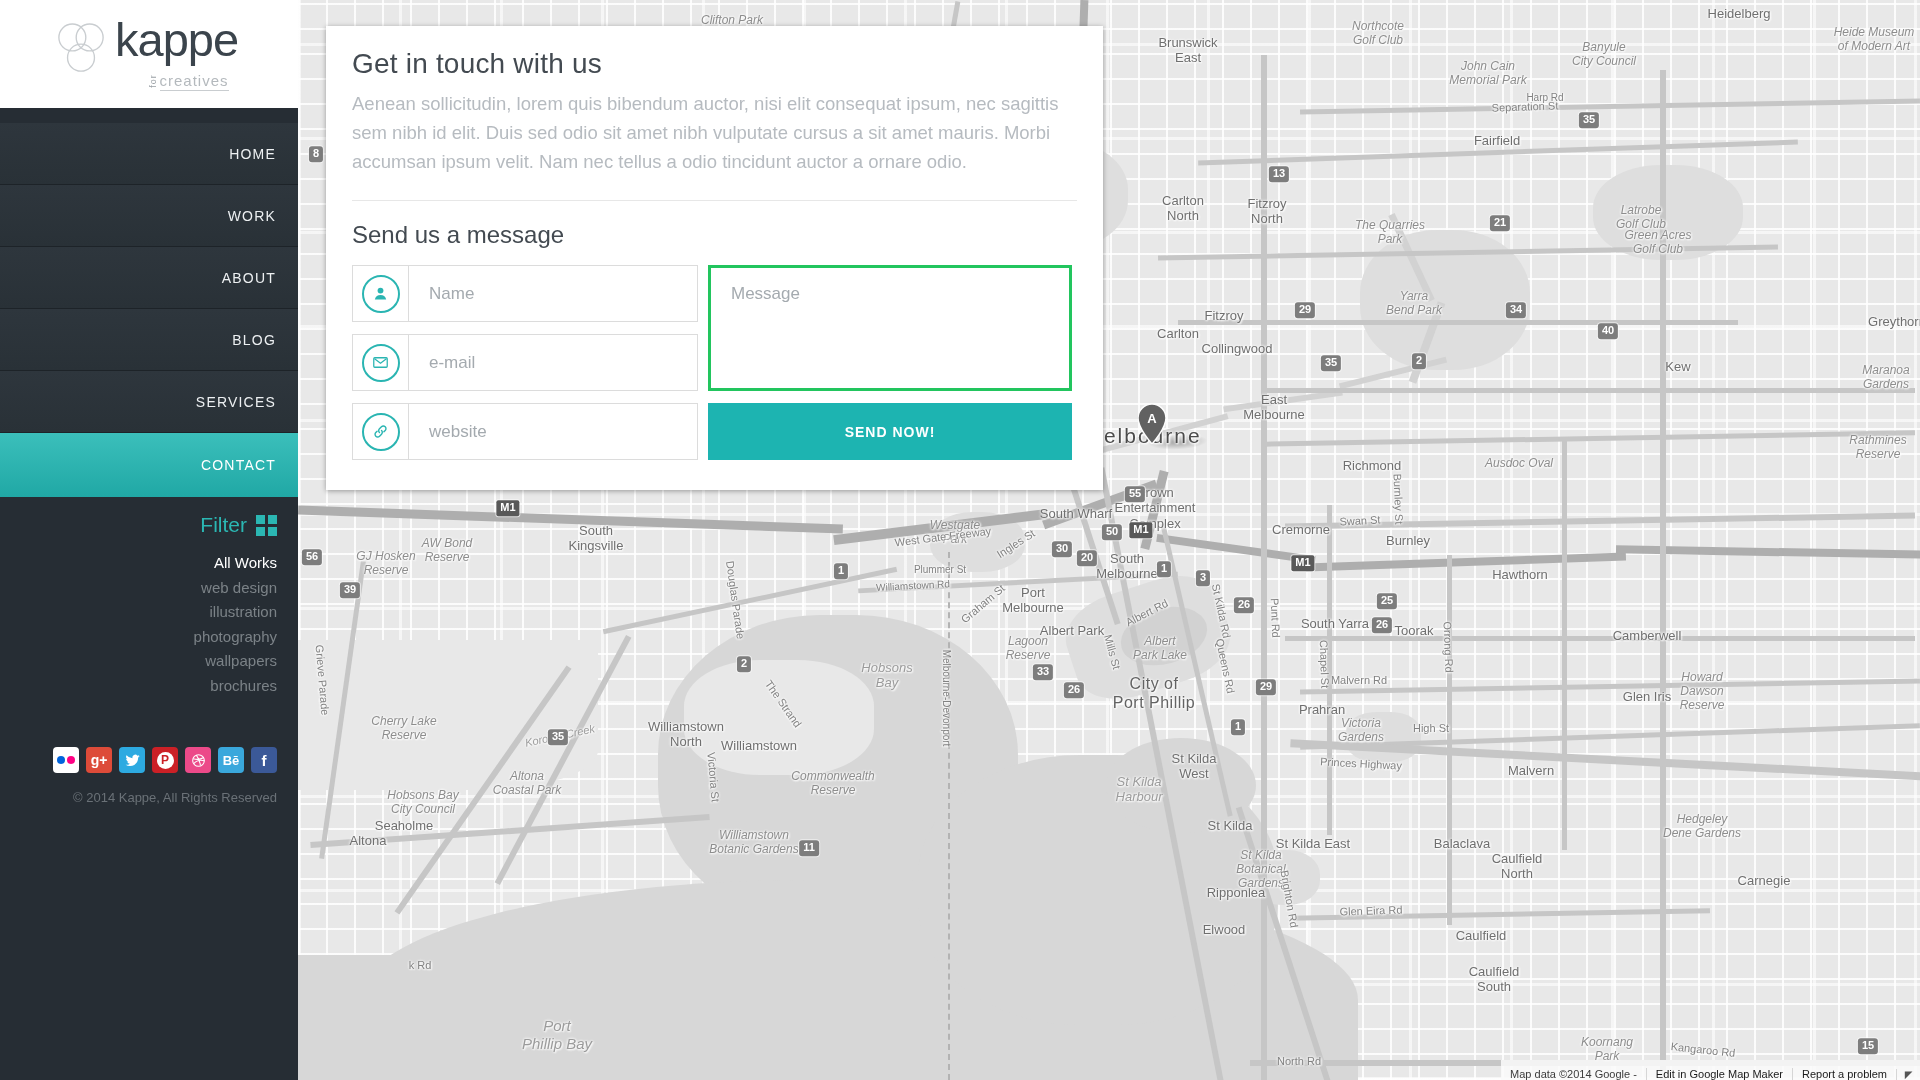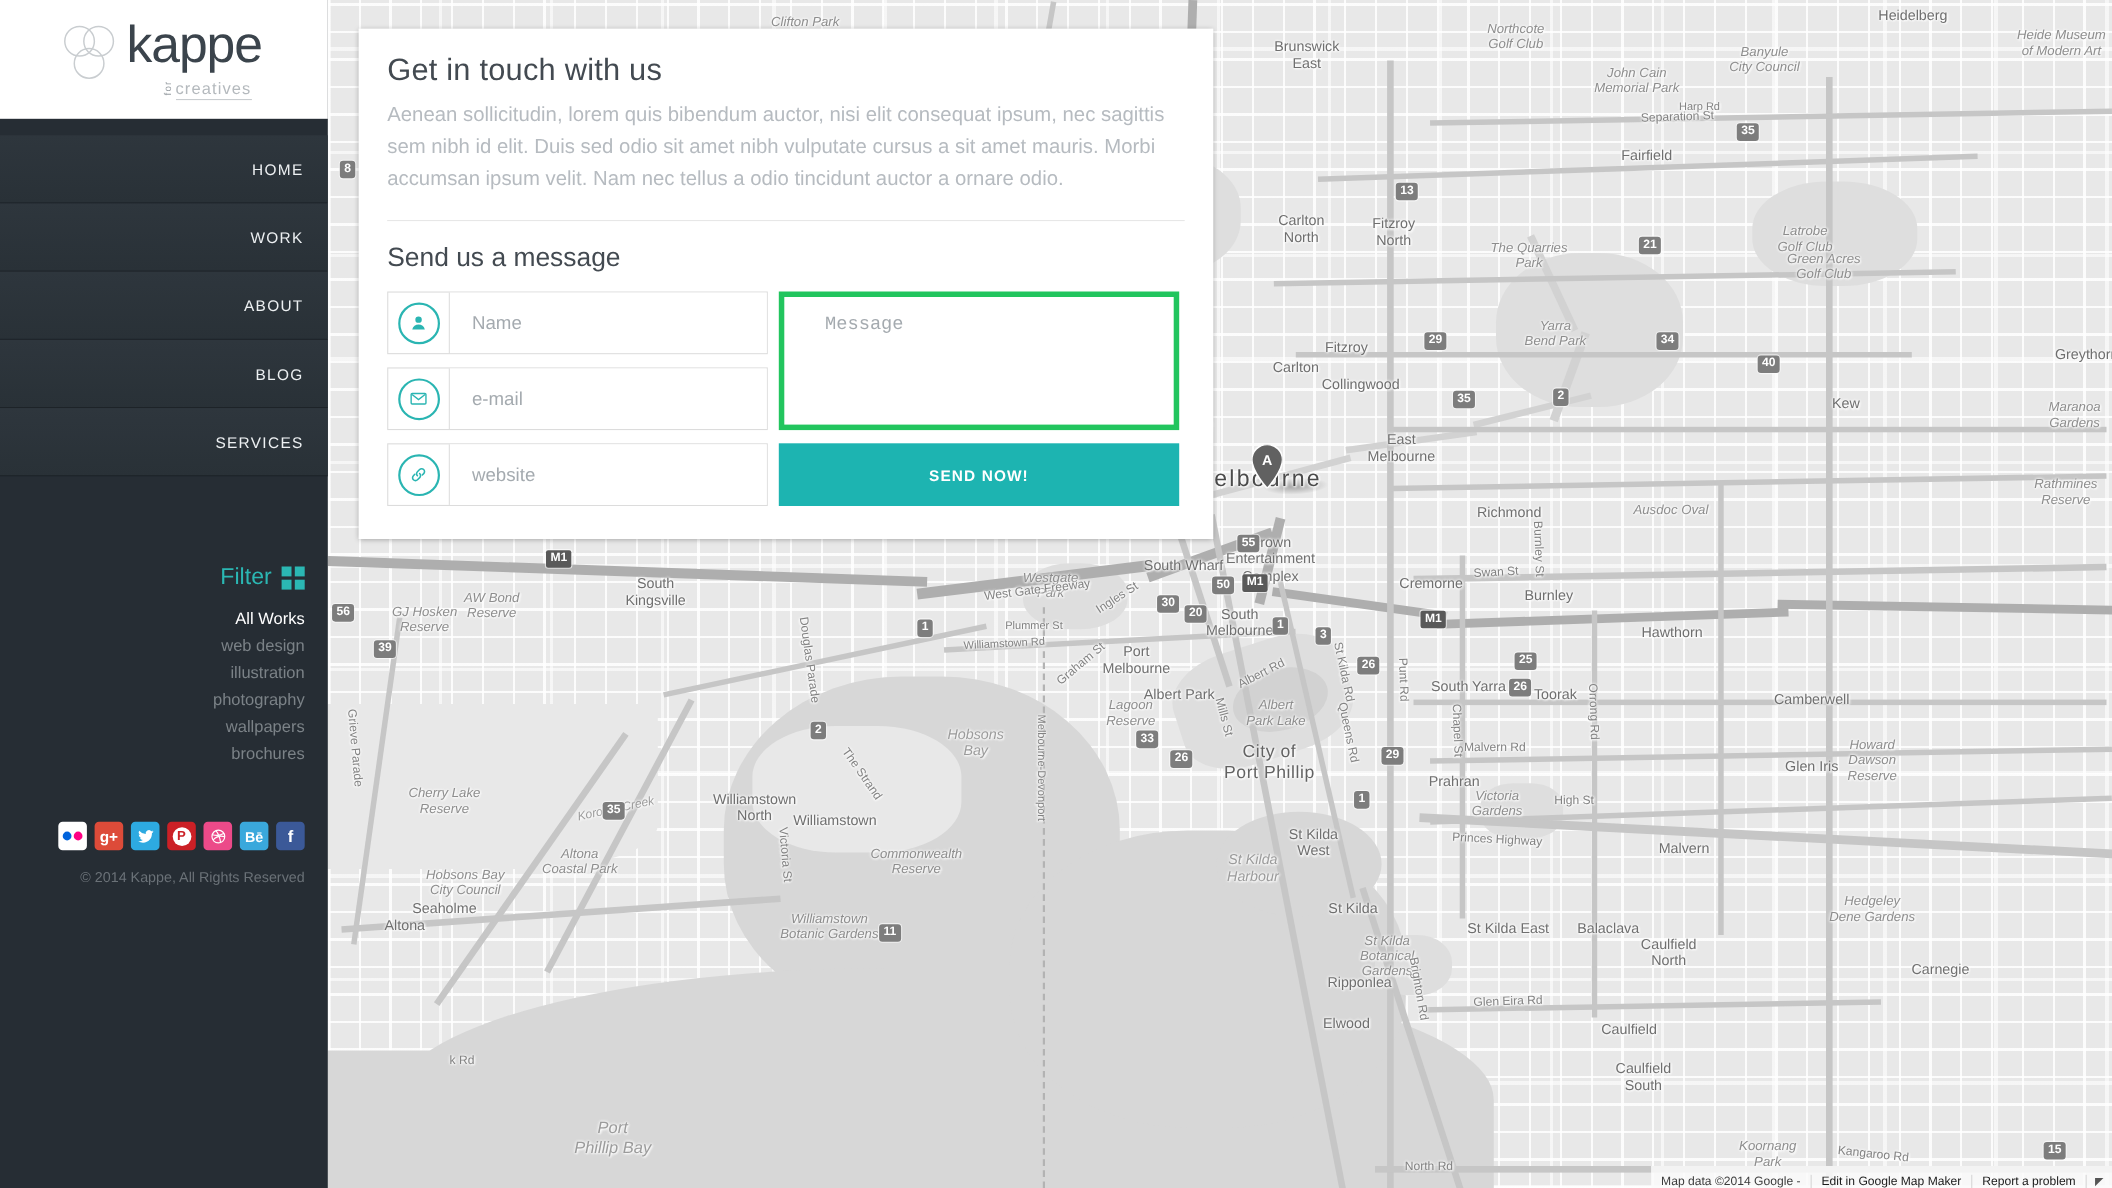--- a/index.html
+++ b/index.html
@@ -77,22 +77,22 @@
   .card .intro{margin-top:9px;font-size:18.5px;font-weight:300;color:#b6bbc0;line-height:29px;width:726px}
   .card hr{border:none;border-top:1px solid #e7e7e7;margin-top:24px}
   .card h2{margin-top:20px;font-size:24px;font-weight:300;color:#434a51}
   .form{margin-top:16px;display:grid;grid-template-columns:346px 364px;column-gap:10px}
   .fields{display:flex;flex-direction:column;gap:12px}
   .field{display:flex;height:57px;border:1px solid #dcdcdc;background:#fff}
   .ficon{width:56px;display:flex;align-items:center;justify-content:center;border-right:1px solid #dcdcdc}
   .circ{width:38px;height:38px;border-radius:50%;border:2px solid #2ab5b2;display:flex;align-items:center;justify-content:center}
   .field input{flex:1;border:none;outline:none;padding-left:20px;font-size:17px;color:#555;font-family:"Liberation Sans",sans-serif}
   .rightcol{display:flex;flex-direction:column;gap:12px}
-  .rightcol textarea{height:126px;border:5px solid #22c55e;resize:none;outline:none;padding:16px 37px;font-size:17px;
-      color:#555;font-family:Liberation Mono, monospace}
+  .rightcol textarea{height:126px;border:3px solid #22c55e;resize:none;outline:none;padding:16px 20px;font-size:17px;
+      color:#555;font-family:Liberation Sans, sans-serif}
   input::placeholder,textarea::placeholder{color:#a4aaaf}
   .send-btn{height:57px;background:#1db4b1;border:none;color:#fff;font-size:14px;font-weight:bold;letter-spacing:1px;
       cursor:pointer;font-family:"Liberation Sans",sans-serif}
 </style>
 </head>
 <body>
 
 <div class="map">
   <div class="ferry" style="left:650px;top:552px;height:528px"></div>
   <div class="pin-shadow"></div>
@@ -184,21 +184,21 @@
     <span class="ml sub" style="left: 969px; top: 211px; transform: translate(-50%, -50%);">Fitzroy
 North</span>
     <span class="ml sub" style="left: 1037px; top: 624px; transform: translate(-50%, -50%);">South Yarra</span>
     <span class="ml sub" style="left: 1116px; top: 631px; transform: translate(-50%, -50%);">Toorak</span>
     <span class="ml sub" style="left: 1024px; top: 710px; transform: translate(-50%, -50%);">Prahran</span>
     <span class="ml sub" style="left: 1003px; top: 530px; transform: translate(-50%, -50%);">Cremorne</span>
     <span class="ml sub" style="left: 1110px; top: 541px; transform: translate(-50%, -50%);">Burnley</span>
     <span class="ml sub" style="left: 896px; top: 766px; transform: translate(-50%, -50%);">St Kilda
 West</span>
     <span class="ml sub" style="left: 932px; top: 826px; transform: translate(-50%, -50%);">St Kilda</span>
-    <span class="ml sub" style="left: 1073px; top: 844px; transform: translate(-50%, -50%);">St Kilda East</span>
+    <span class="ml sub" style="left: 1015px; top: 844px; transform: translate(-50%, -50%);">St Kilda East</span>
     <span class="ml sub" style="left: 1164px; top: 844px; transform: translate(-50%, -50%);">Balaclava</span>
     <span class="ml sub" style="left: 938px; top: 893px; transform: translate(-50%, -50%);">Ripponlea</span>
     <span class="ml sub" style="left: 926px; top: 930px; transform: translate(-50%, -50%);">Elwood</span>
     <span class="ml sub" style="left: 1183px; top: 936px; transform: translate(-50%, -50%);">Caulfield</span>
     <span class="ml sub" style="left: 1219px; top: 866px; transform: translate(-50%, -50%);">Caulfield
 North</span>
     <span class="ml sub" style="left: 1196px; top: 979px; transform: translate(-50%, -50%);">Caulfield
 South</span>
     <span class="ml sub" style="left: 461px; top: 746px; transform: translate(-50%, -50%);">Williamstown</span>
     <span class="ml sub" style="left: 388px; top: 734px; transform: translate(-50%, -50%);">Williamstown
@@ -360,20 +360,21 @@
     </span>
     <span class="logo-text">kappe</span>
     <span class="logo-tag"><span class="for">for</span><span class="crea">creatives</span></span>
   </div>
   <div class="nav">
       <div class="nav-item">HOME</div>
       <div class="nav-item">WORK</div>
       <div class="nav-item">ABOUT</div>
       <div class="nav-item">BLOG</div>
       <div class="nav-item">SERVICES</div>
+      <div class="nav-item active">CONTACT</div>
     </div>
   <div class="filter">
     <div class="filter-head">
       <span>Filter</span>
       <span class="grid-icon">
           <i></i>
           <i></i>
           <i></i>
           <i></i>
         </span>

